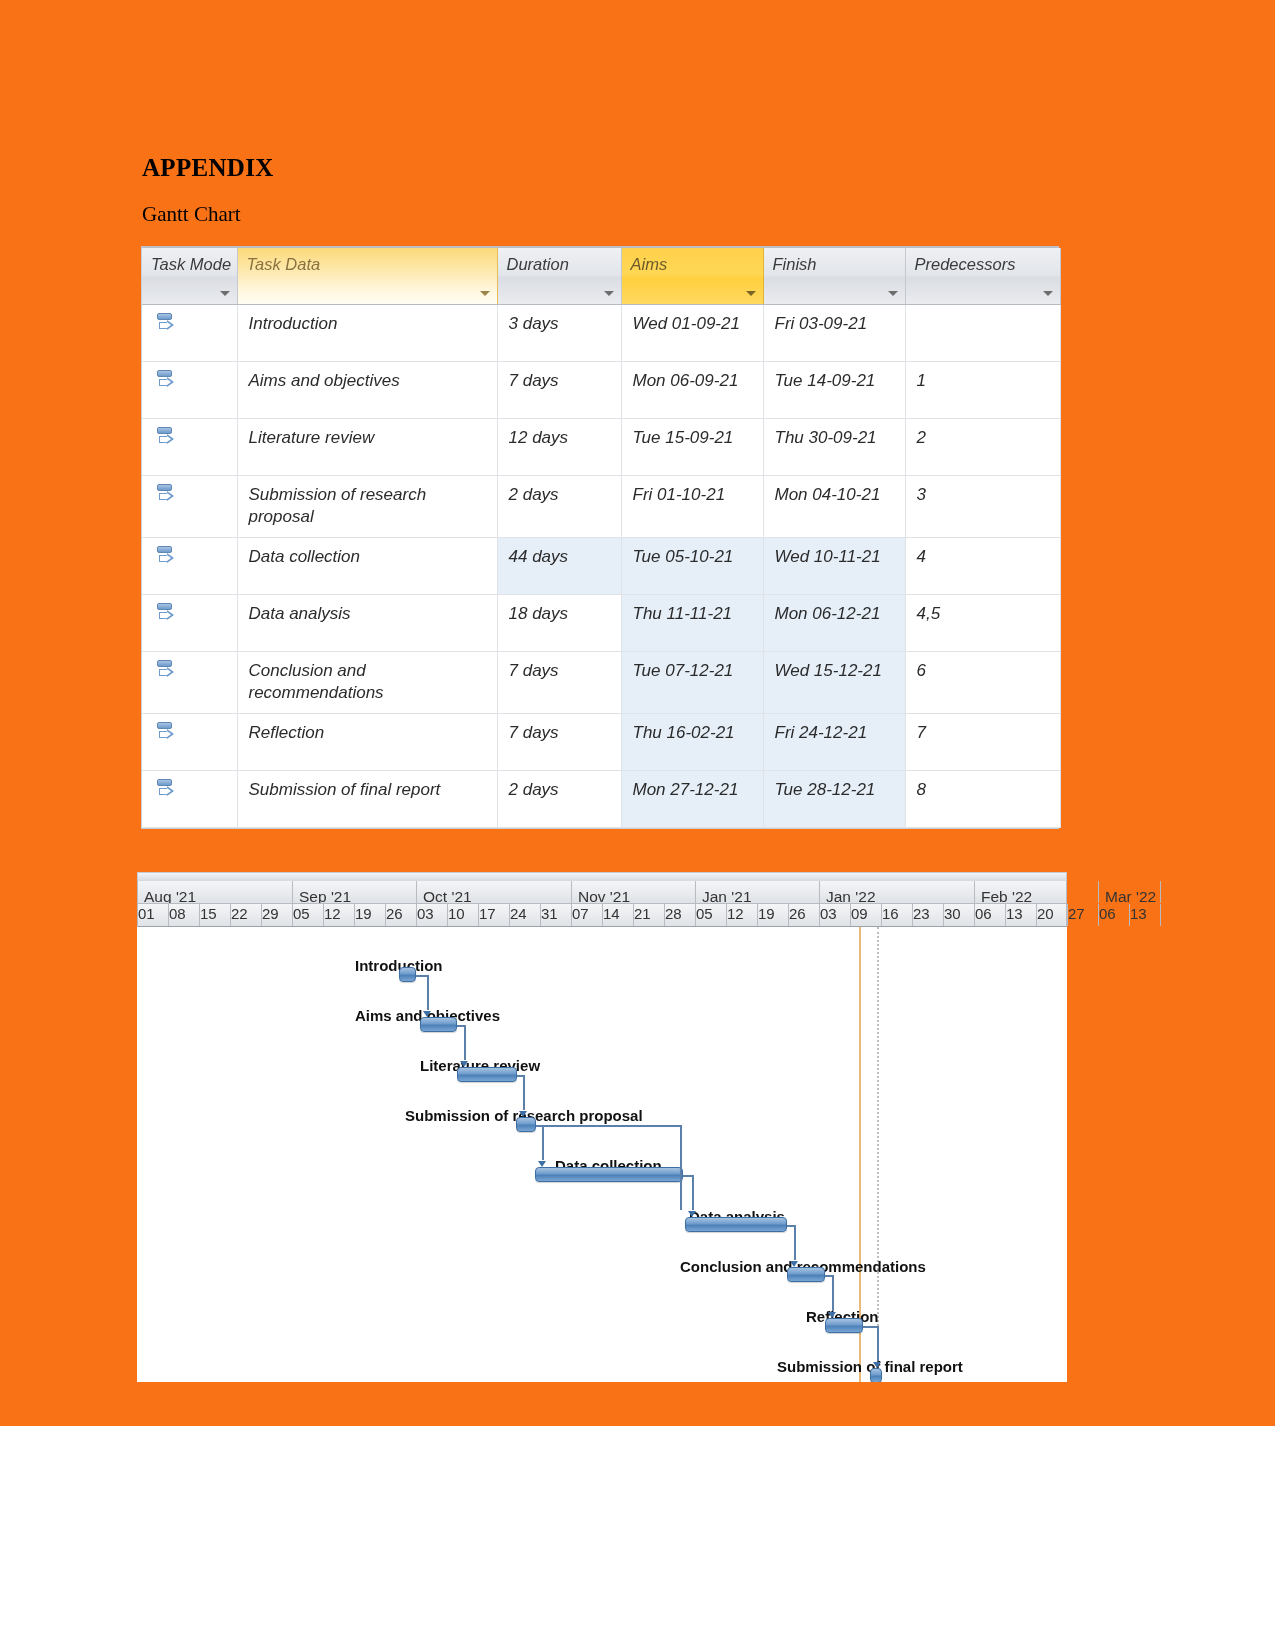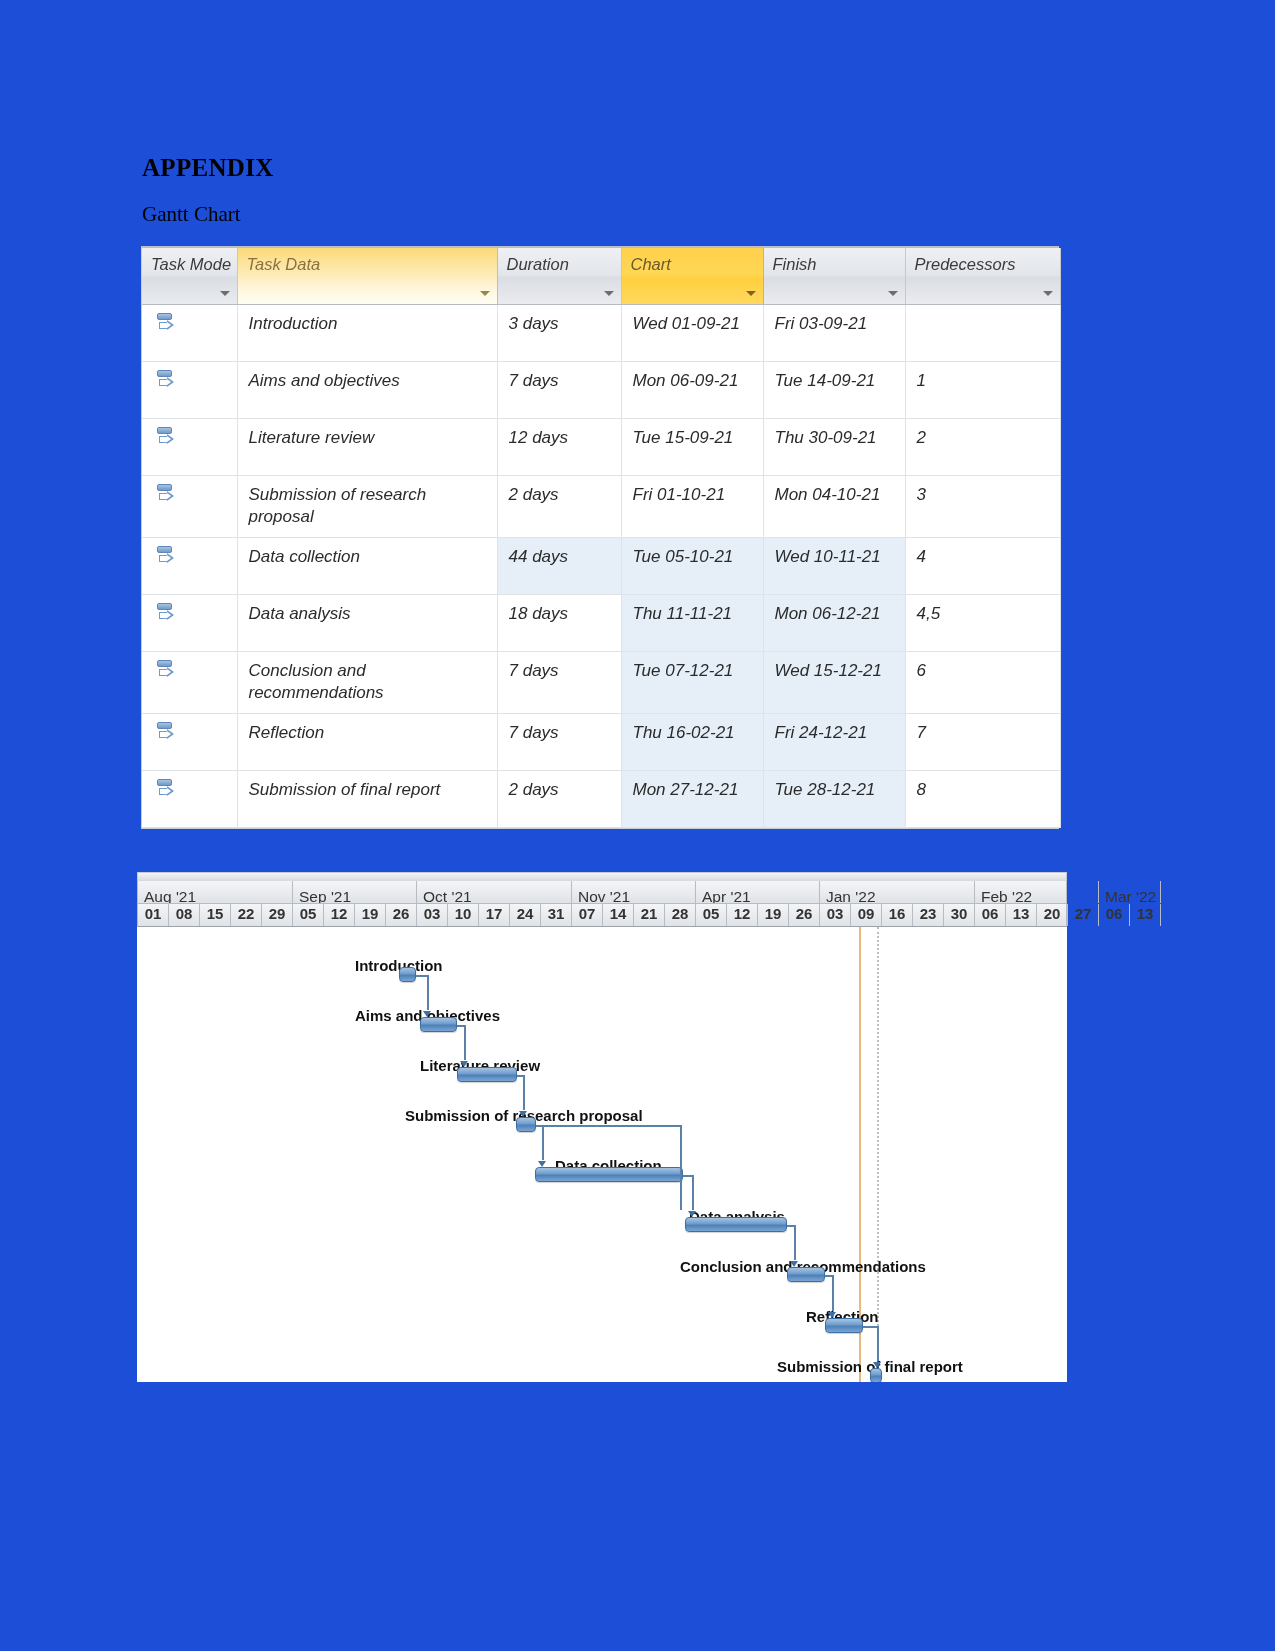--- a/index.html
+++ b/index.html
@@ -5,22 +5,22 @@
 <style>
   * { box-sizing: border-box; }
   html, body {
     margin: 0; padding: 0;
     background: #ffffff;
     width: 1275px; height: 1651px;
     font-family: "Liberation Sans", sans-serif;
   }
   .page {
     position: relative;
-    width: 1275px; height: 1651px;
-    background: #1d4ed8;
+    width: 1275px; height: 1426px;
+    background: #f97316;
     overflow: hidden;
   }
 
   
   .doc-title {
     position: absolute;
     left: 142px; top: 154px;
     font-family: "Liberation Serif", serif;
     font-size: 25px;
     font-weight: bold;
@@ -170,27 +170,25 @@
     padding: 7px 0 2px 6px;
     border-right: 1px solid #b7bbc2;
     height: 22px;
     line-height: 18px;
     white-space: nowrap;
     overflow: hidden;
   }
   .tl-week {
     font-size: 15px;
     color: #333333;
-    text-align: center;
     border-right: 1px solid #b7bbc2;
     height: 22px;
     line-height: 20px;
     flex: 0 0 31px;
     overflow: hidden;
-    font-weight: bold;
   }
 
   .chart-area {
     position: relative;
     height: 455px;
     background: #ffffff;
     overflow: hidden;
   }
   .vline-today {
     position: absolute;
@@ -262,21 +260,21 @@
           </th>
           <th class="hl-light">
             <span class="hdr-label">Task Data</span>
             <span class="filter-arrow"></span>
           </th>
           <th>
             <span class="hdr-label">Duration</span>
             <span class="filter-arrow"></span>
           </th>
           <th class="hl-strong">
-            <span class="hdr-label">Chart</span>
+            <span class="hdr-label">Aims</span>
             <span class="filter-arrow"></span>
           </th>
           <th>
             <span class="hdr-label">Finish</span>
             <span class="filter-arrow"></span>
           </th>
           <th>
             <span class="hdr-label">Predecessors</span>
             <span class="filter-arrow"></span>
           </th>
@@ -359,21 +357,21 @@
     </table>
   </div>
 
   <div class="gantt">
     <div class="tl-topbar"></div>
     <div class="tl-months">
         <div class="tl-month" style="flex: 0 0 155px;">Aug '21</div>
         <div class="tl-month" style="flex: 0 0 124px;">Sep '21</div>
         <div class="tl-month" style="flex: 0 0 155px;">Oct '21</div>
         <div class="tl-month" style="flex: 0 0 124px;">Nov '21</div>
-        <div class="tl-month" style="flex: 0 0 124px;">Apr '21</div>
+        <div class="tl-month" style="flex: 0 0 124px;">Jan '21</div>
         <div class="tl-month" style="flex: 0 0 155px;">Jan '22</div>
         <div class="tl-month" style="flex: 0 0 124px;">Feb '22</div>
         <div class="tl-month" style="flex: 0 0 62px;">Mar '22</div>
       </div>
     <div class="tl-weeks">
         <div class="tl-week">01</div>
         <div class="tl-week">08</div>
         <div class="tl-week">15</div>
         <div class="tl-week">22</div>
         <div class="tl-week">29</div>

